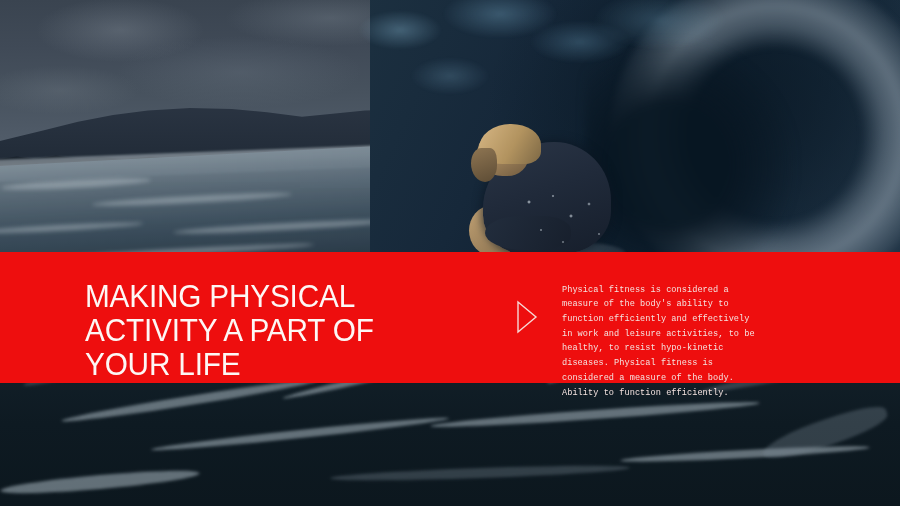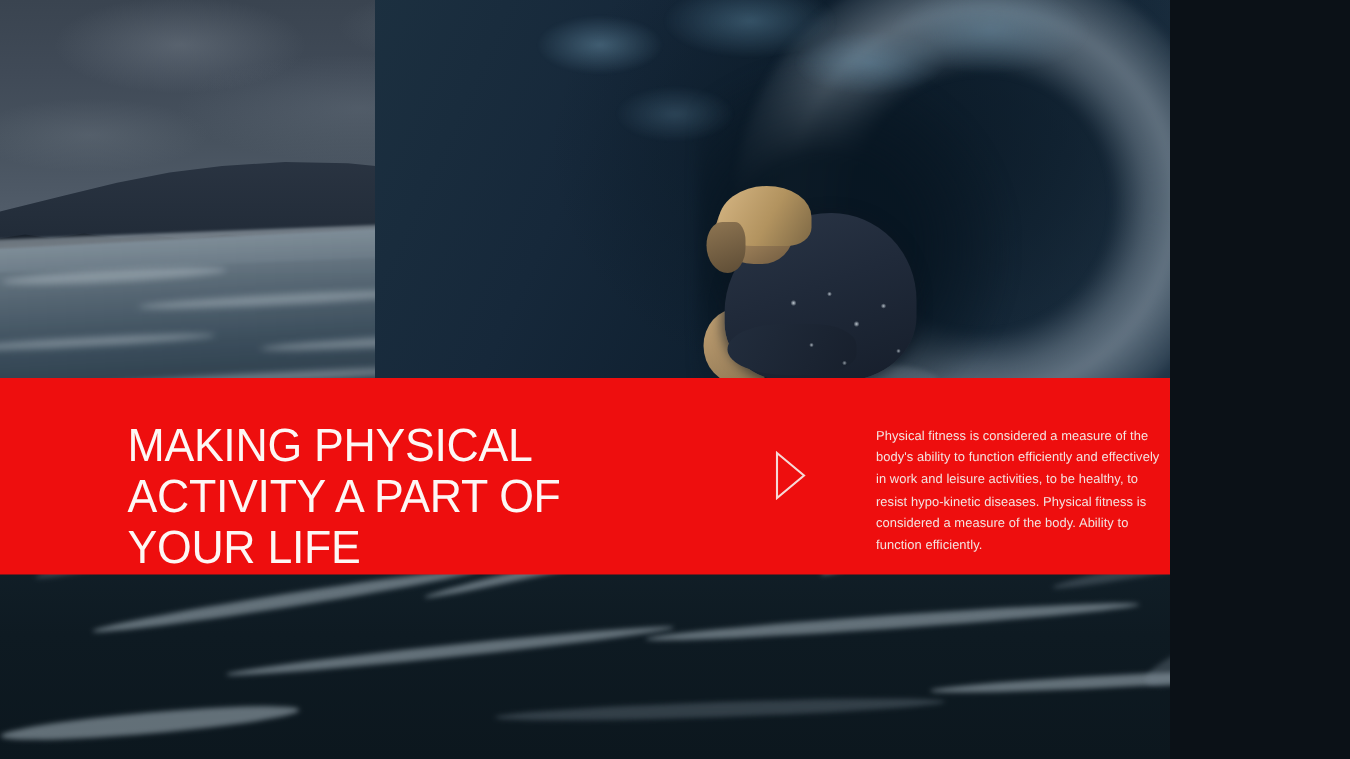--- a/index.html
+++ b/index.html
@@ -1,21 +1,21 @@
 <!DOCTYPE html>
 <html><head>
 <meta charset="utf-8">
 <style>
   html,body{margin:0;padding:0;}
   body{
     width:900px;height:506px;overflow:hidden;
     background:#0b1117;
     font-family:"Liberation Sans",sans-serif;
   }
-  #slide{position:relative;width:780px;height:506px;overflow:hidden;}
+  #slide{position:relative;width:900px;height:506px;overflow:hidden;}
 
   
   .photo{position:absolute;inset:0;overflow:hidden;background:#101b24;}
 
   
   .sky{
     position:absolute;left:0;top:0;width:900px;height:160px;
     background:
       radial-gradient(120px 46px at 120px 30px, rgba(150,160,170,.30), rgba(150,160,170,0) 70%),
       radial-gradient(150px 40px at 330px 18px, rgba(150,162,172,.26), rgba(150,162,172,0) 70%),
@@ -163,24 +163,25 @@
     font-size:31px;line-height:34px;
     font-weight:400;
     letter-spacing:-.2px;
     white-space:pre-line;
     transform:scaleX(.96);transform-origin:left top;
   }
   .play-icon{
     position:absolute;left:515px;top:300px;z-index:6;width:24px;height:34px;
   }
   .para{
-    position:absolute;left:584px;top:274px;z-index:6;width:196px;
+    position:absolute;left:562px;top:274px;z-index:6;width:196px;
     color:#f4e3e0;
     font-size:8.6px;line-height:14.7px;
     letter-spacing:.05px;
+    font-family:Liberation Mono, monospace;
   }
 </style>
 </head>
 <body>
 
 <div id="slide">
 
   <div class="photo">
     <div class="sky"></div>
     <div class="ridge"></div>

